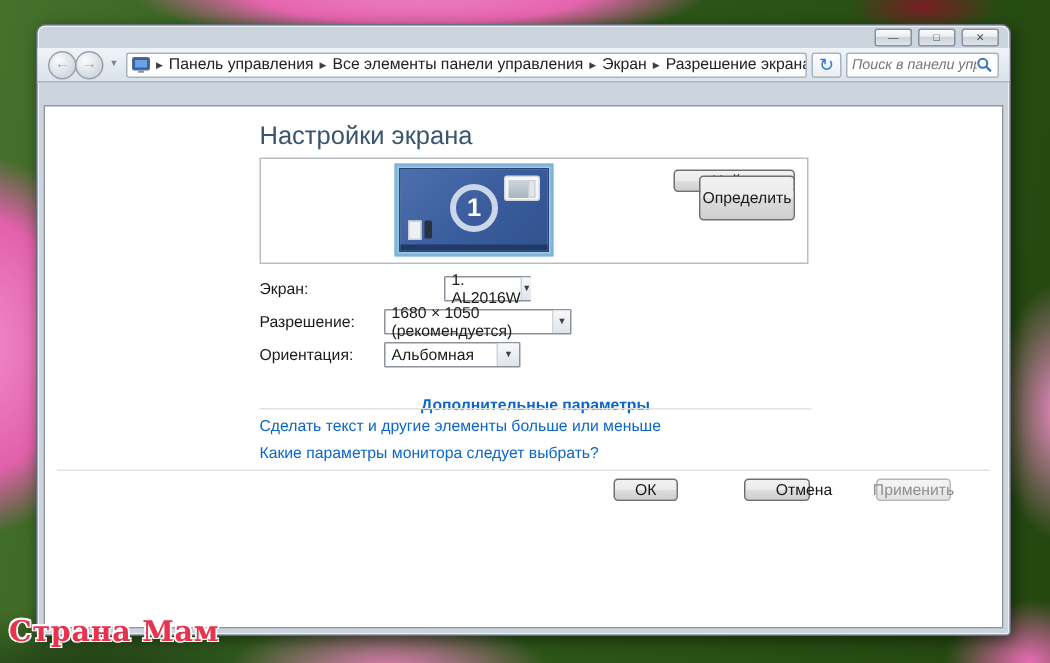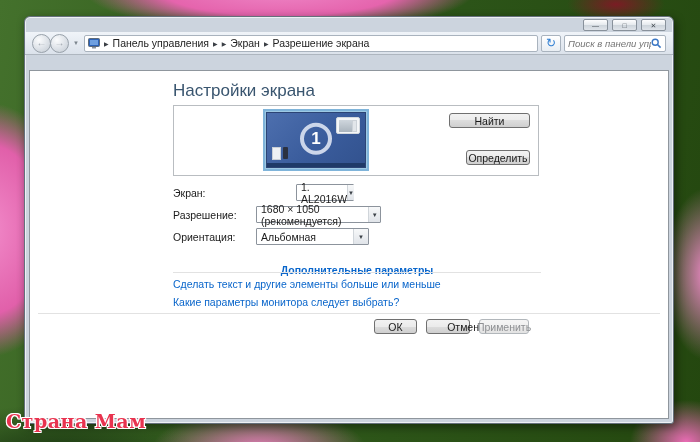--- a/index.html
+++ b/index.html
@@ -110,48 +110,48 @@
   .gadget-note { position:absolute; left:5px; bottom:7px; width:9px; height:13px; background:#eef1f4; border:1px solid #c9cfd6; }
   .gadget-phone { position:absolute; left:16px; bottom:8px; width:5px; height:12px; background:#2b3140; border-radius:1px; }
 
   .win-btn {
     border:1px solid #707070; border-radius:3px;
     background:linear-gradient(#f2f2f2, #ebebeb 50%, #dddddd 50%, #cfcfcf);
     font-family:"Liberation Sans", sans-serif; font-size:10.5px; color:#1a1a1a;
     display:flex; align-items:center; justify-content:center; cursor:default;
   }
   .find-btn     { position:absolute; right:8px; top:7px;  width:81px; height:15px; }
-  .identify-btn { position:absolute; right:8px; top:44px; width:64px; height:15px; }
+  .identify-btn { position:absolute; right:8px; top:11px; width:64px; height:30px; }
 
   .row-label { position:absolute; left:143px; font-size:10.5px; color:#1a1a1a; }
   .combo {
     position:absolute; left:226px; height:17px;
     background:#fff; border:1px solid #8c939c; border-radius:1px;
     display:flex; align-items:center; font-size:10.5px; color:#1a1a1a;
     padding-left:4px; cursor:default;
   }
   .combo .dd-zone {
     margin-left:auto; align-self:stretch; width:15px;
     display:flex; align-items:center; justify-content:center;
     font-size:6px; color:#3c4248;
     background:linear-gradient(#f7f8f9, #e0e4e9); border-left:1px solid #d0d5da;
   }
   .combo.screen     { top:113px; width:58px;margin-left:40px; }
   .combo.resolution { top:135px; width:125px; }
-  .combo.orientation{ top:157px; width:113px; }
+  .combo.orientation{ top:157px; width:91px; }
 
   .link { color:#0a66cb; font-size:10.5px; text-decoration:none; cursor:pointer; }
   .adv-link-wrap { position:absolute; left:143px; top:189px; width:368px; text-align:center;font-weight:bold; }
   .divider1 { position:absolute; left:143px; top:201px; width:368px; height:1px; background:#e2e2e2; }
   .link2 { position:absolute; left:143px; top:207px; }
   .link3 { position:absolute; left:143px; top:225px; }
   .divider2 { position:absolute; left:8px; right:8px; top:242px; height:1px; background:#e2e2e2; }
 
   .footer-btns { position:absolute; left:344px; top:248px; display:flex; gap:9px; }
-  .footer-btns .win-btn { height:15px; }
+  .footer-btns .win-btn { height:15px;margin-left:35px; }
   .btn-ok { width:43px; }
   .btn-cancel { width:44px;padding-left:36px; }
   .btn-apply { width:50px; border-color:#b2b7bb; color:#8e9093;
     background:linear-gradient(#f5f5f5, #f0f0f0 50%, #e9e9e9 50%, #e3e3e3); }
 
   .watermark {
     position:absolute; left:6px; top:410px;
     font-family:"DejaVu Serif", serif; font-weight:bold;
     font-size:19px; color:#e8334f; letter-spacing:0.5px;
     text-shadow:-1px -1px 0 #fff, 1px -1px 0 #fff, -1px 1px 0 #fff, 1px 1px 0 #fff,
@@ -196,20 +196,21 @@
         <span style="margin-right:2px;">
           <svg width="12" height="11" viewBox="0 0 12 11">
             <rect x="0.5" y="0.5" width="11" height="8" rx="1" fill="#2b62b8" stroke="#5d6a79"></rect>
             <rect x="2" y="2" width="8" height="5" fill="#6fa0e0"></rect>
             <rect x="4" y="9" width="4" height="1.5" fill="#8a929b"></rect>
           </svg>
         </span>
         <span class="crumb-sep">▶</span>
         <span class="crumb">Панель управления</span>
         <span class="crumb-sep">▶</span>
+        <span class="crumb">Все элементы панели управления</span>
         <span class="crumb-sep">▶</span>
         <span class="crumb">Экран</span>
         <span class="crumb-sep">▶</span>
         <span class="crumb">Разрешение экрана</span>
 
       </div>
 
       <div class="refresh-btn">
         <span>↻</span>
       </div>

